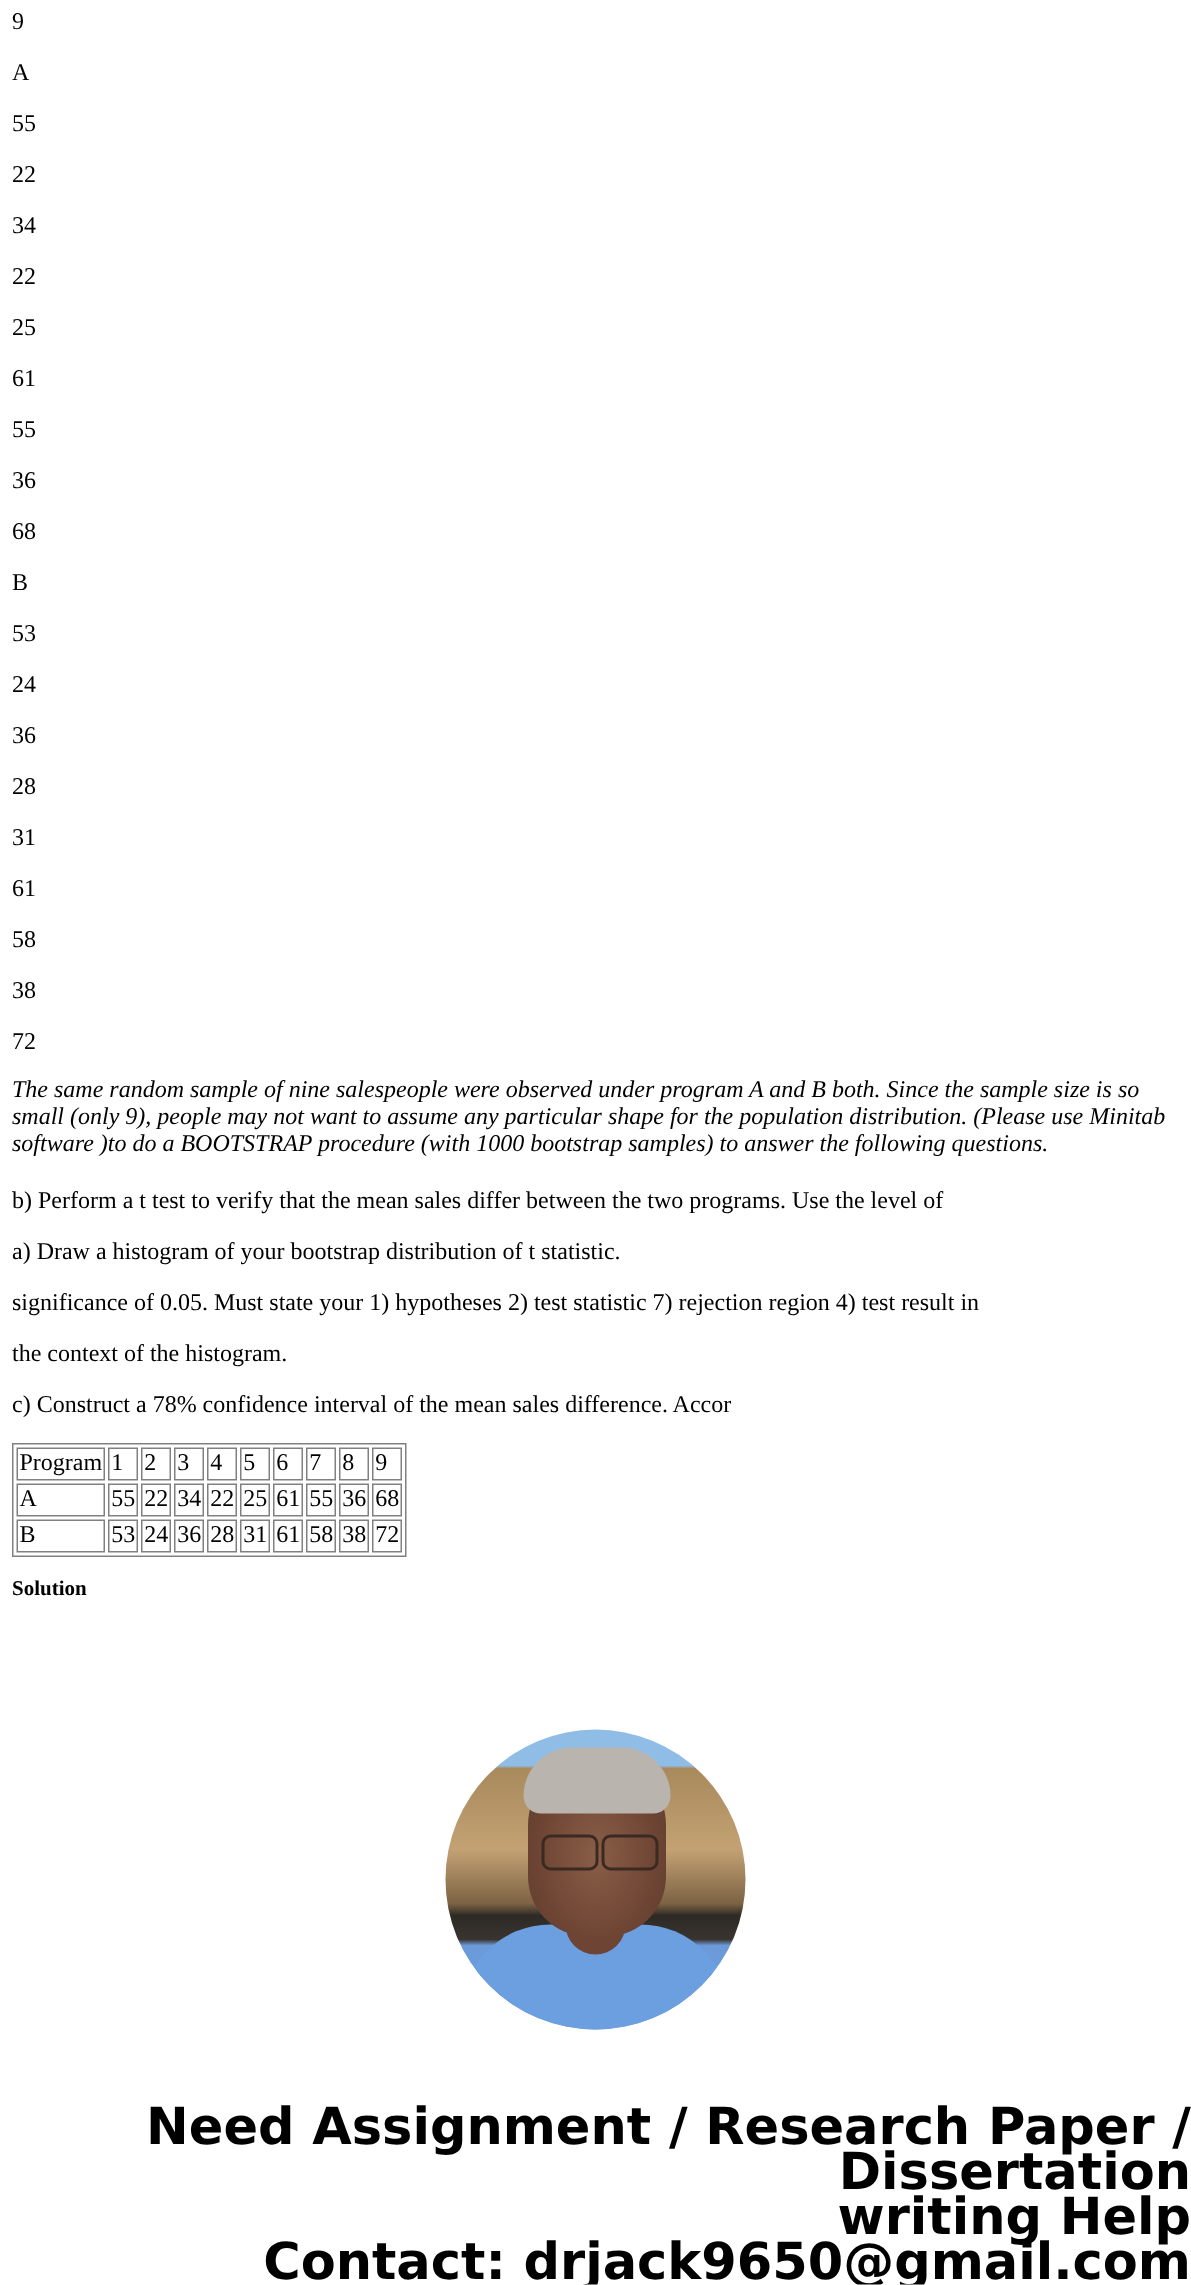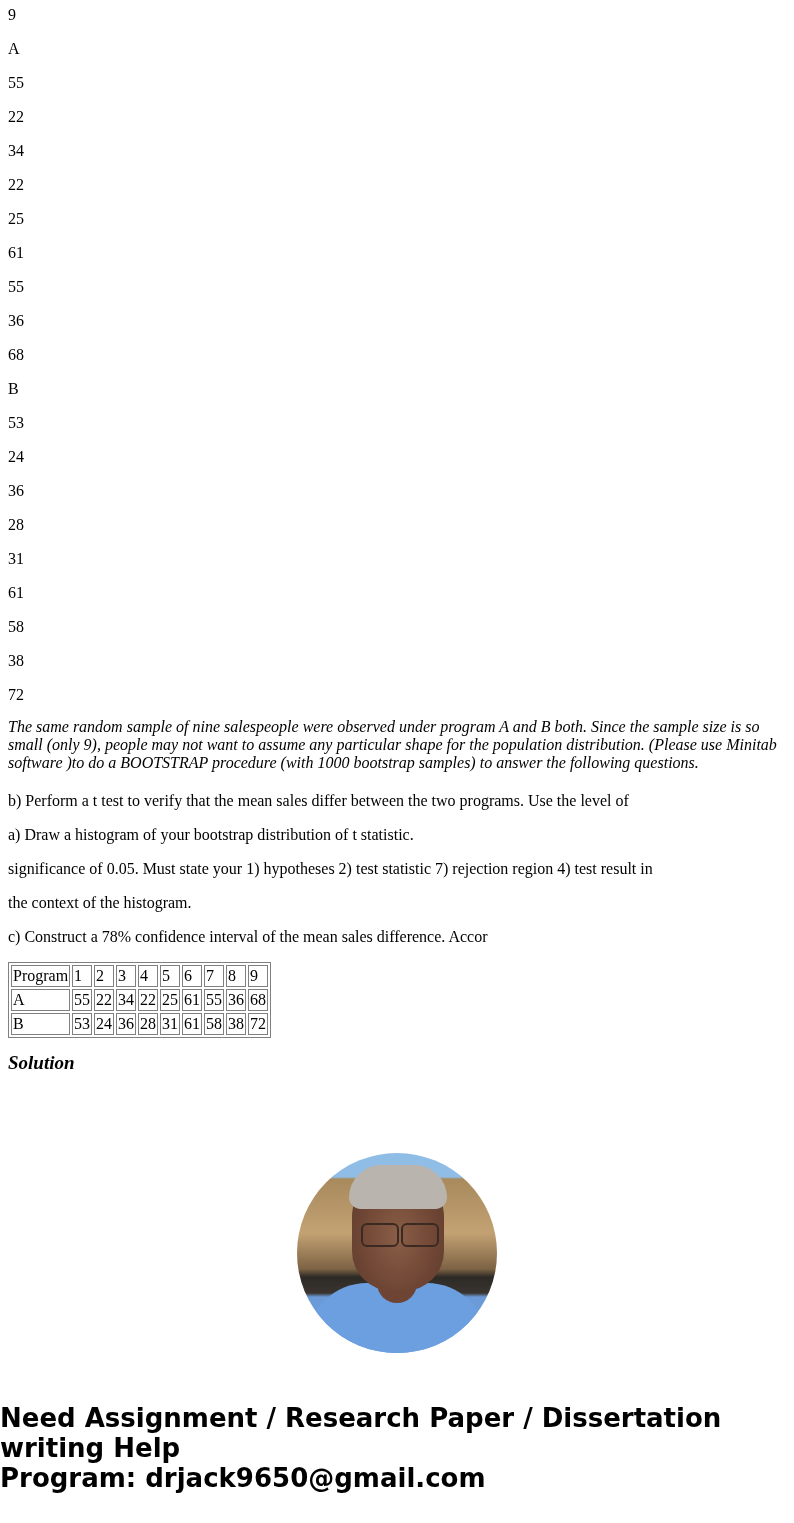--- a/index.html
+++ b/index.html
@@ -40,24 +40,23 @@
       border-spacing: 2px;
       margin-top: 4px;
     }
     table.data td {
       border: 1px solid #808080;
       padding: 1px;
       font-size: 16px;
       line-height: 18px;
     }
     h3.solution {
-      font-size: 19px;
+      font-size: 14px;
       font-weight: bold;
       margin: 14px 0 0 0;
-      font-style: italic;
     }
     .avatar-wrap {
       position: absolute;
       left: 297px;
       top: 1153px;
       width: 200px;
       height: 200px;
     }
     .avatar {
       width: 200px;
@@ -111,24 +110,24 @@
       width: 40px;
       height: 30px;
       background: #6e4534;
       border-radius: 0 0 20px 20px;
     }
     .banner {
       position: absolute;
       left: 0;
       top: 1403px;
       width: 794px;
-      text-align: left;
+      text-align: right;
       font-family: "DejaVu Sans", sans-serif;
       font-weight: bold;
-      font-size: 26px;
+      font-size: 34px;
       line-height: 30px;
       color: #000;
     }
     .banner div { margin: 0; }
   </style>
 </head>
 <body>
 
 <div class="content">
   <div class="list">
@@ -216,14 +215,14 @@
     <div class="head"></div>
     <div class="hair"></div>
     <div class="glasses-l"></div>
     <div class="glasses-r"></div>
   </div>
 </div>
 
 <div class="banner">
   <div>Need Assignment / Research Paper / Dissertation</div>
   <div>writing Help</div>
-  <div>Program: drjack9650@gmail.com</div>
+  <div>Contact: drjack9650@gmail.com</div>
 </div>
 
 </body></html>

